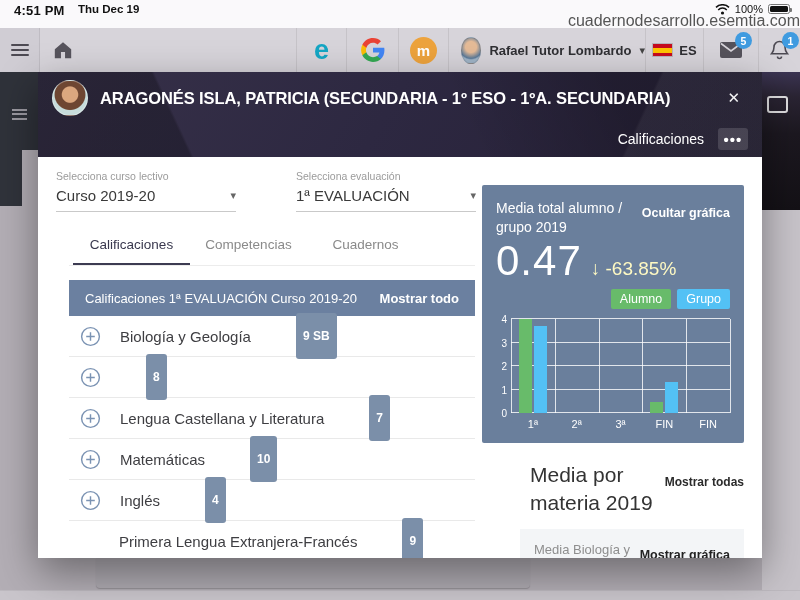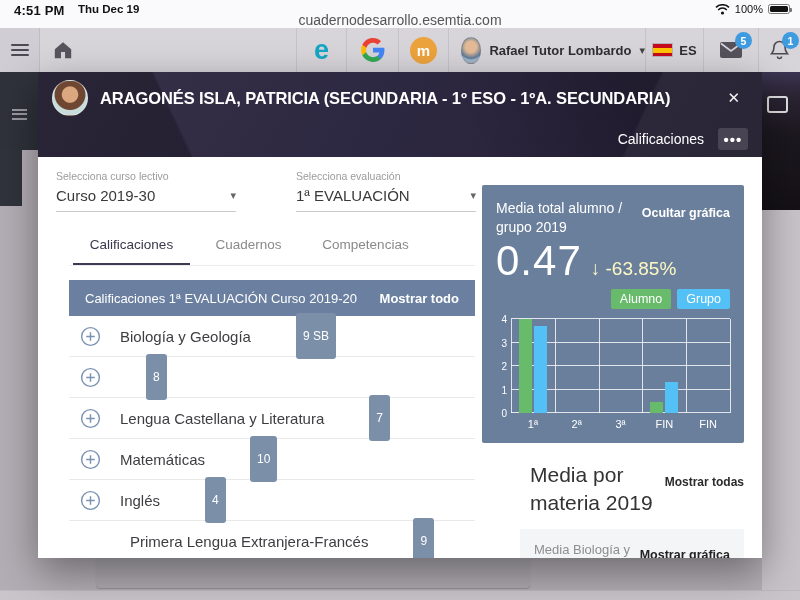--- a/index.html
+++ b/index.html
@@ -3,21 +3,21 @@
 <meta charset="utf-8">
 <style>
   * { margin:0; padding:0; box-sizing:border-box; }
   html,body { width:800px; height:600px; }
   body { position:relative; overflow:hidden; background:#b3aeb5; font-family:"Liberation Sans",sans-serif; -webkit-font-smoothing:antialiased; }
 
   
   .status-bar { position:absolute; top:0; left:0; width:800px; height:28px; background:#faf9fb; }
   .sb-time { position:absolute; left:14px; top:3px; font-size:13px; font-weight:bold; color:#111; letter-spacing:.2px;text-align:right; }
   .sb-date { position:absolute; left:78px; top:3px; font-size:11.5px; font-weight:bold; color:#111; }
-  .sb-url  { position:absolute; left:0; right:0; top:12px; text-align:center; font-size:14px; color:#555; }
+  .sb-url  { position:absolute; left:0; right:0; top:12px; text-align:right; font-size:16px; color:#555; }
   .sb-right{ position:absolute; right:10px; top:3px; display:flex; align-items:center; gap:5px; }
   .sb-batt-pct { font-size:11px; color:#111; }
   .battery { position:relative; width:22px; height:10px; border:1px solid #777; border-radius:2.5px; }
   .battery .fill { position:absolute; left:1px; top:1px; bottom:1px; width:18px; background:#111; border-radius:1.5px; }
   .battery .nub { position:absolute; right:-3px; top:2.5px; width:2px; height:4px; background:#777; border-radius:0 1px 1px 0; }
 
   
   .app-header { position:absolute; top:28px; left:0; width:800px; height:44px; background:#d7d4da; display:flex; align-items:stretch; }
   .hcell { display:flex; align-items:center; justify-content:center; position:relative; }
   .divl { border-left:1px solid rgba(0,0,0,.08); }
@@ -85,23 +85,23 @@
   .tab { width:117px; text-align:center; font-size:13.5px; color:#8a8a8a; padding:10px 0 11px; cursor:pointer; border-bottom:2px solid transparent; }
   .tab.active { color:#39384e; border-bottom-color:#3c3b52; }
 
   .grades { margin:14px 0 0 13px; width:406px; }
   .grades-head { height:36px; background:#6b80a0; color:#fff; display:flex; align-items:center; justify-content:space-between; padding:0 16px; }
   .grades-head-title { font-size:13px; }
   .grades-head-action { font-size:13px; font-weight:bold; cursor:pointer; }
   .grade-row { height:41px; display:flex; align-items:center; padding-left:11px; border-bottom:1px solid #e9e9e9; background:#fff; }
   .expander { width:21px; height:21px; display:flex; cursor:pointer; }
   .subject { font-size:15px; color:#3e3e42; margin-left:19px; white-space:nowrap; }
-  .badge { margin-left:45px; background:#7b8fa9; color:#fff; font-size:12px; font-weight:normal; padding:16px 7px; border-radius:3px; min-width:13px; text-align:center; }
+  .badge { margin-left:45px; background:#7b8fa9; color:#fff; font-size:12px; font-weight:bold; padding:16px 7px; border-radius:3px; min-width:13px; text-align:center; }
   .grade-row.indented { padding-left:50px; }
-  .grade-row.indented .subject { margin-left:11px;text-align:right; }
+  .grade-row.indented .subject { margin-left:0;text-align:right; }
 
   
   .right-col { position:absolute; left:444px; top:28px; width:262px; }
   .chart-card { background:#6a7f9c; border-radius:2px; padding:14px 14px 12px; color:#fff; }
   .cc-head { display:flex; justify-content:space-between; }
   .cc-title { font-size:14px; line-height:19px; width:152px; }
   .cc-toggle { font-size:12.5px; font-weight:bold; margin-top:7px; cursor:pointer; white-space:nowrap; }
   .cc-value-row { display:flex; align-items:baseline; gap:9px; margin-top:0px; }
   .cc-value { font-size:42px; font-weight:200; letter-spacing:1px; }
   .cc-delta { font-size:19px; }
@@ -245,38 +245,38 @@
     </div>
   </div>
 
   <div class="modal-body">
 
     <div class="left-col">
       <div class="filters">
         <div class="dd">
           <div class="dd-label">Selecciona curso lectivo</div>
           <div class="dd-value-row">
-            <span class="dd-value">Curso 2019-30</span>
+            <span class="dd-value">Curso 2019-20</span>
             <span class="dd-caret">▾</span>
           </div>
         </div>
         <div class="dd">
           <div class="dd-label">Selecciona evaluación</div>
           <div class="dd-value-row">
             <span class="dd-value">1ª EVALUACIÓN</span>
             <span class="dd-caret">▾</span>
           </div>
         </div>
       </div>
 
       <div class="tabs-wrap">
         <div class="tabs">
           <div class="tab active">Calificaciones</div>
+          <div class="tab">Competencias</div>
           <div class="tab">Cuadernos</div>
-          <div class="tab">Competencias</div>
         </div>
       </div>
 
       <div class="grades">
         <div class="grades-head">
           <span class="grades-head-title">Calificaciones 1ª EVALUACIÓN Curso 2019-20</span>
           <span class="grades-head-action">Mostrar todo</span>
         </div>
         <div id="grade-rows">
             <div class="grade-row">

